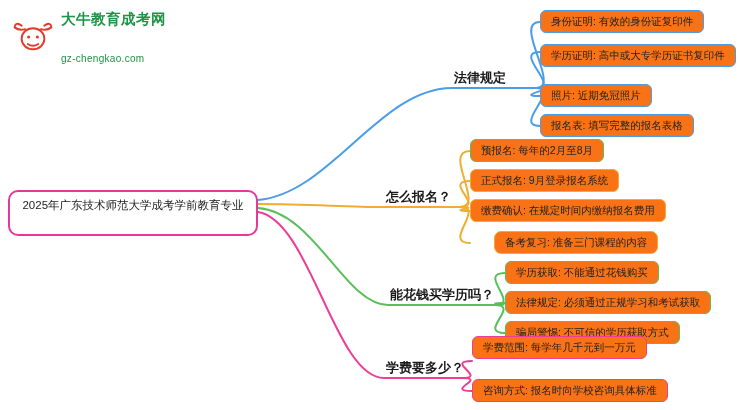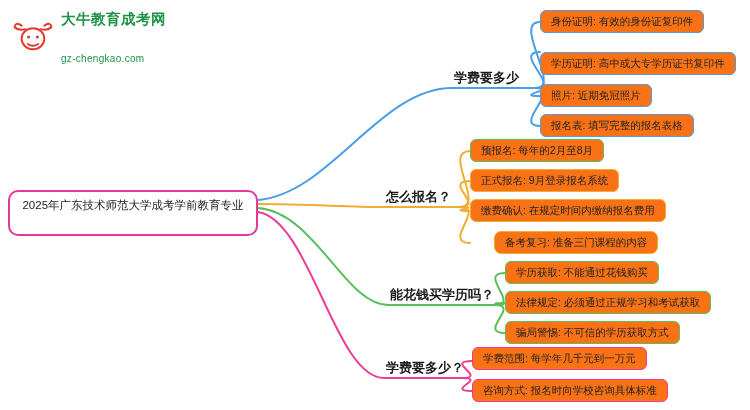--- a/index.html
+++ b/index.html
@@ -70,35 +70,35 @@
       <circle cx="29" cy="21" r="1.8" fill="#e23b2e"></circle>
     </svg>
     <div class="logo-text">
       <div class="logo-title" style="color: rgb(31, 148, 71);">大牛教育成考网</div>
       <div class="logo-url" style="color: rgb(31, 148, 71); margin-top: 24px;">gz-chengkao.com</div>
     </div>
   </div>
 
   <div class="root-node" style="border-color: rgb(226, 57, 155);">2025年广东技术师范大学成考学前教育专业</div>
 
-  <div class="branch-label" style="left:454px; top:69px;">学费要多少</div>
+  <div class="branch-label" style="left:454px; top:69px;">法律规定</div>
   <div class="branch-label" style="left:386px; top:188px;">怎么报名？</div>
   <div class="branch-label" style="left:390px; top:286px;">能花钱买学历吗？</div>
   <div class="branch-label" style="left:386px; top:359px;">学费要多少？</div>
 
   <div class="leaf" style="left: 540px; top: 10px; border-color: rgb(75, 157, 232);">身份证明: 有效的身份证复印件</div>
-  <div class="leaf" style="left: 540px; top: 52px; border-color: rgb(75, 157, 232);">学历证明: 高中或大专学历证书复印件</div>
+  <div class="leaf" style="left: 540px; top: 44px; border-color: rgb(75, 157, 232);">学历证明: 高中或大专学历证书复印件</div>
   <div class="leaf" style="left: 540px; top: 84px; border-color: rgb(75, 157, 232);">照片: 近期免冠照片</div>
   <div class="leaf" style="left: 540px; top: 114px; border-color: rgb(75, 157, 232); border-radius: 6px;">报名表: 填写完整的报名表格</div>
 
   <div class="leaf" style="left: 470px; top: 139px; border-color: rgb(90, 191, 90);">预报名: 每年的2月至8月</div>
   <div class="leaf" style="left: 470px; top: 169px; border-color: rgb(240, 173, 50);">正式报名: 9月登录报名系统</div>
   <div class="leaf" style="left: 470px; top: 199px; border-color: rgb(240, 173, 50);">缴费确认: 在规定时间内缴纳报名费用</div>
   <div class="leaf" style="left: 494px; top: 231px; border-color: rgb(240, 173, 50); border-radius: 7px;">备考复习: 准备三门课程的内容</div>
 
   <div class="leaf" style="left: 505px; top: 261px; border-color: rgb(90, 191, 90);">学历获取: 不能通过花钱购买</div>
   <div class="leaf" style="left: 505px; top: 291px; border-color: rgb(90, 191, 90);">法律规定: 必须通过正规学习和考试获取</div>
   <div class="leaf" style="left: 505px; top: 321px; border-color: rgb(90, 191, 90);">骗局警惕: 不可信的学历获取方式</div>
 
-  <div class="leaf" style="left: 472px; top: 347px; border-color: rgb(238, 61, 150);">学费范围: 每学年几千元到一万元</div>
+  <div class="leaf" style="left: 472px; top: 336px; border-color: rgb(238, 61, 150);">学费范围: 每学年几千元到一万元</div>
   <div class="leaf" style="left: 472px; top: 379px; border-color: rgb(238, 61, 150);">咨询方式: 报名时向学校咨询具体标准</div>
 
 </div>
 
 </body></html>

